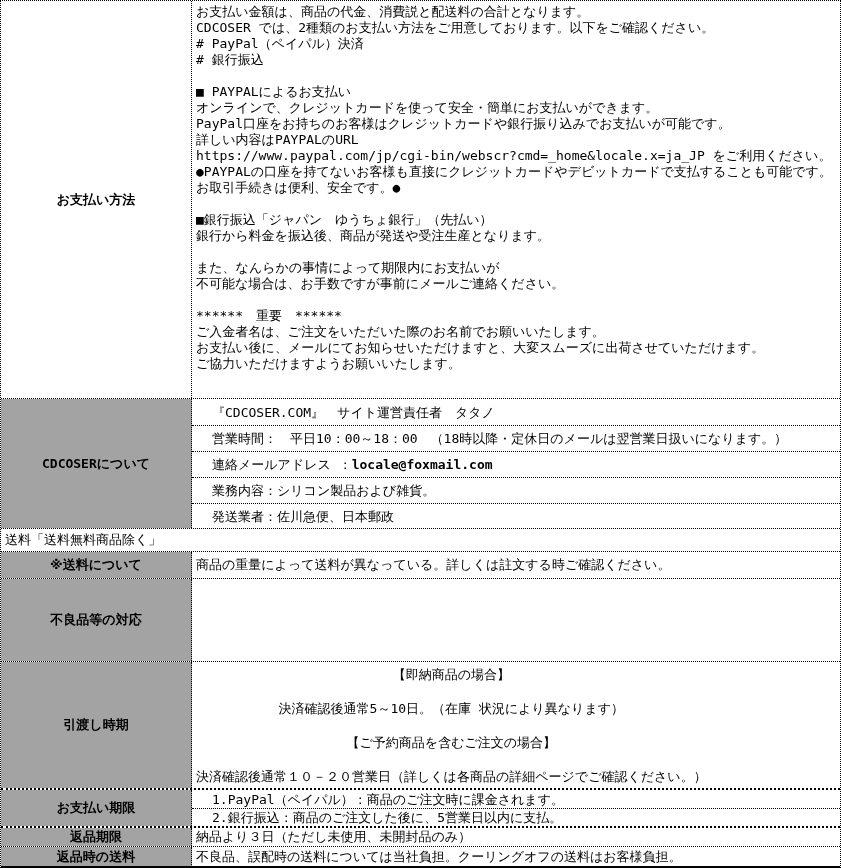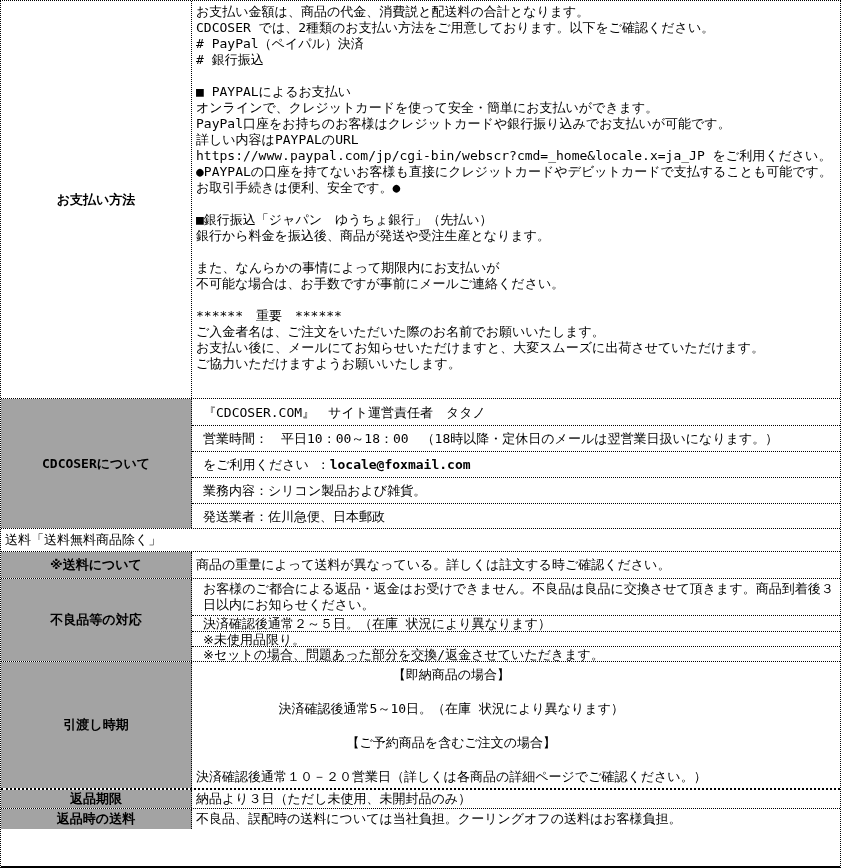--- a/index.html
+++ b/index.html
@@ -42,21 +42,21 @@
     padding-left: 4px;
     padding-right: 3px;
   }
   .ccell.top { align-items: flex-start; padding-top: 3px; }
   .multiline { white-space: pre-wrap; line-height: 16px; word-break: break-all; }
   .multiline.wide { line-height: 17px; text-align: center; }
   .stack { flex-direction: column; align-items: stretch; padding: 0; }
   .subrow {
     display: flex;
     align-items: center;
-    padding-left: 11px;
+    padding-left: 20px;
     padding-right: 3px;
     line-height: 15px;
     word-break: break-all;
   }
   .subrow + .subrow { border-top: 1px dotted #000; }
   .email-bold { font-weight: bold; }
 </style>
 </head>
 <body>
 
@@ -88,58 +88,59 @@
 お支払い後に、メールにてお知らせいただけますと、大変スムーズに出荷させていただけます。
 ご協力いただけますようお願いいたします。</div>
   </div>
 
   <div class="row" style="height:130px">
     <div class="hcell">CDCOSERについて</div>
     <div class="ccell stack">
       <div class="subrow" style="height:26px">『CDCOSER.COM』　サイト運営責任者　タタノ</div>
       <div class="subrow" style="height:26px">営業時間：　平日10：00～18：00　（18時以降・定休日のメールは翌営業日扱いになります。）</div>
       <div class="subrow" style="height:26px">
-        <span>をご利用ください ：</span>
+        <span>連絡メールアドレス ：</span>
           <span class="email-bold">locale@foxmail.com</span>
       </div>
       <div class="subrow" style="height:26px">業務内容：シリコン製品および雑貨。</div>
       <div class="subrow" style="height:25px">発送業者：佐川急便、日本郵政</div>
     </div>
   </div>
 
   <div class="row" style="height:23px">
     <div class="ccell">送料「送料無料商品除く」</div>
   </div>
 
   <div class="row" style="height:27px">
     <div class="hcell">※送料について</div>
     <div class="ccell">商品の重量によって送料が異なっている。詳しくは註文する時ご確認ください。</div>
   </div>
 
   <div class="row" style="height:83px">
     <div class="hcell">不良品等の対応</div>
-    <div class="ccell stack">
-      <div class="subrow" style="height:36px;line-height:16px">お客様のご都合による返品・返金はお受けできません。不良品は良品に交換させて頂きます。商品到着後３日以内にお知らせください。</div>
-      <div class="subrow" style="height:16px">決済確認後通常２～５日。（在庫 状況により異なります）</div>
-      <div class="subrow" style="height:15px">※未使用品限り。</div>
-      <div class="subrow" style="height:15px">※セットの場合、問題あった部分を交換/返金させていただきます。</div>
-    </div>
   </div>
 
   <div class="row" style="height:127px">
     <div class="hcell">引渡し時期</div>
     <div class="ccell multiline wide">【即納商品の場合】
 
 決済確認後通常5～10日。（在庫 状況により異なります）
 
 【ご予約商品を含むご注文の場合】
 
 決済確認後通常１０－２０営業日（詳しくは各商品の詳細ページでご確認ください。）</div>
   </div>
 
+  <div class="row thick-top" style="height:38px">
+    <div class="hcell">お支払い期限</div>
+    <div class="ccell stack">
+      <div class="subrow" style="height:18px">1.PayPal（ペイパル）：商品のご注文時に課金されます。</div>
+      <div class="subrow" style="height:18px">2.銀行振込：商品のご注文した後に、5営業日以内に支払。</div>
+    </div>
+  </div>
 
   <div class="row thick-top" style="height:20px">
     <div class="hcell">返品期限</div>
     <div class="ccell">納品より３日（ただし未使用、未開封品のみ）</div>
   </div>
 
   <div class="row" style="height:21px">
     <div class="hcell">返品時の送料</div>
     <div class="ccell">不良品、誤配時の送料については当社負担。クーリングオフの送料はお客様負担。</div>
   </div>

